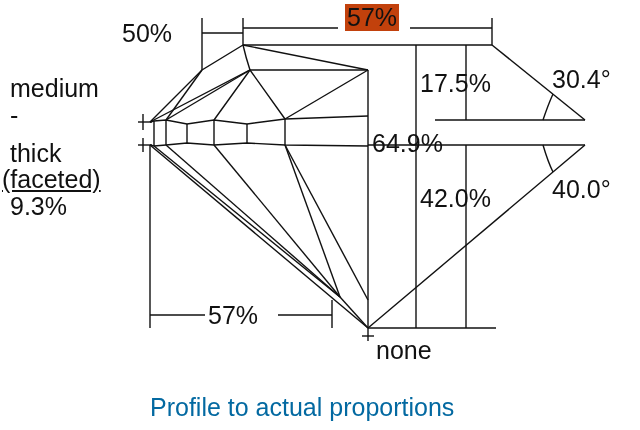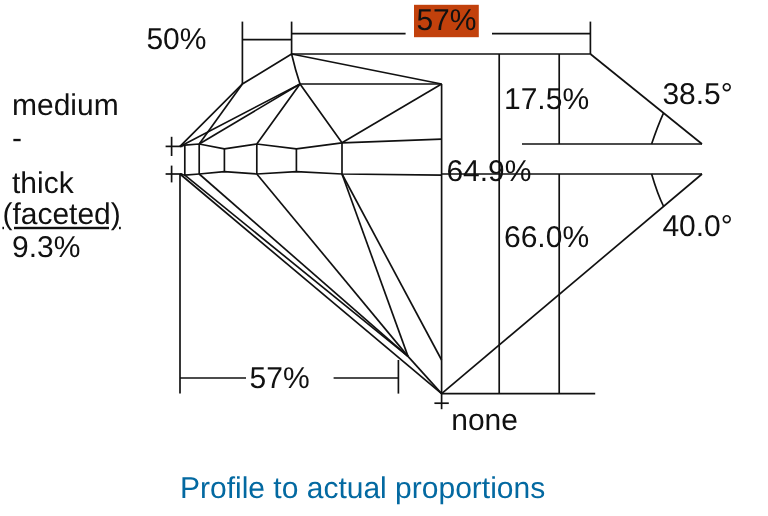--- a/index.html
+++ b/index.html
@@ -80,19 +80,19 @@
 </svg>
 
 <span class="lbl" style="left:122px;top:20px;">50%</span>
 <span class="lbl" style="left:345px;top:4px;background:#c2410c;padding:0 2px;">57%</span>
 <span class="lbl" style="left:10px;top:75px;">medium</span>
 <span class="lbl" style="left:10px;top:102px;">-</span>
 <span class="lbl" style="left:10px;top:140px;">thick</span>
 <span class="lbl" style="left:2px;top:166px;text-decoration:underline;">(faceted)</span>
 <span class="lbl" style="left:10px;top:193px;">9.3%</span>
 <span class="lbl" style="left:420px;top:70px;">17.5%</span>
-<span class="lbl" style="left:552px;top:66px;">38.5°</span>
+<span class="lbl" style="left:552px;top:66px;">30.4°</span>
 <span class="lbl" style="left:372px;top:130px;text-align:right;">64.9%</span>
-<span class="lbl" style="left:420px;top:185px;">66.0%</span>
+<span class="lbl" style="left:420px;top:185px;">42.0%</span>
 <span class="lbl" style="left:552px;top:176px;text-align:center;">40.0°</span>
 <span class="lbl" style="left:208px;top:302px;">57%</span>
 <span class="lbl" style="left:376px;top:337px;">none</span>
 <span class="cap" style="left:150px;top:393px;">Profile to actual proportions</span>
 
 </body></html>

